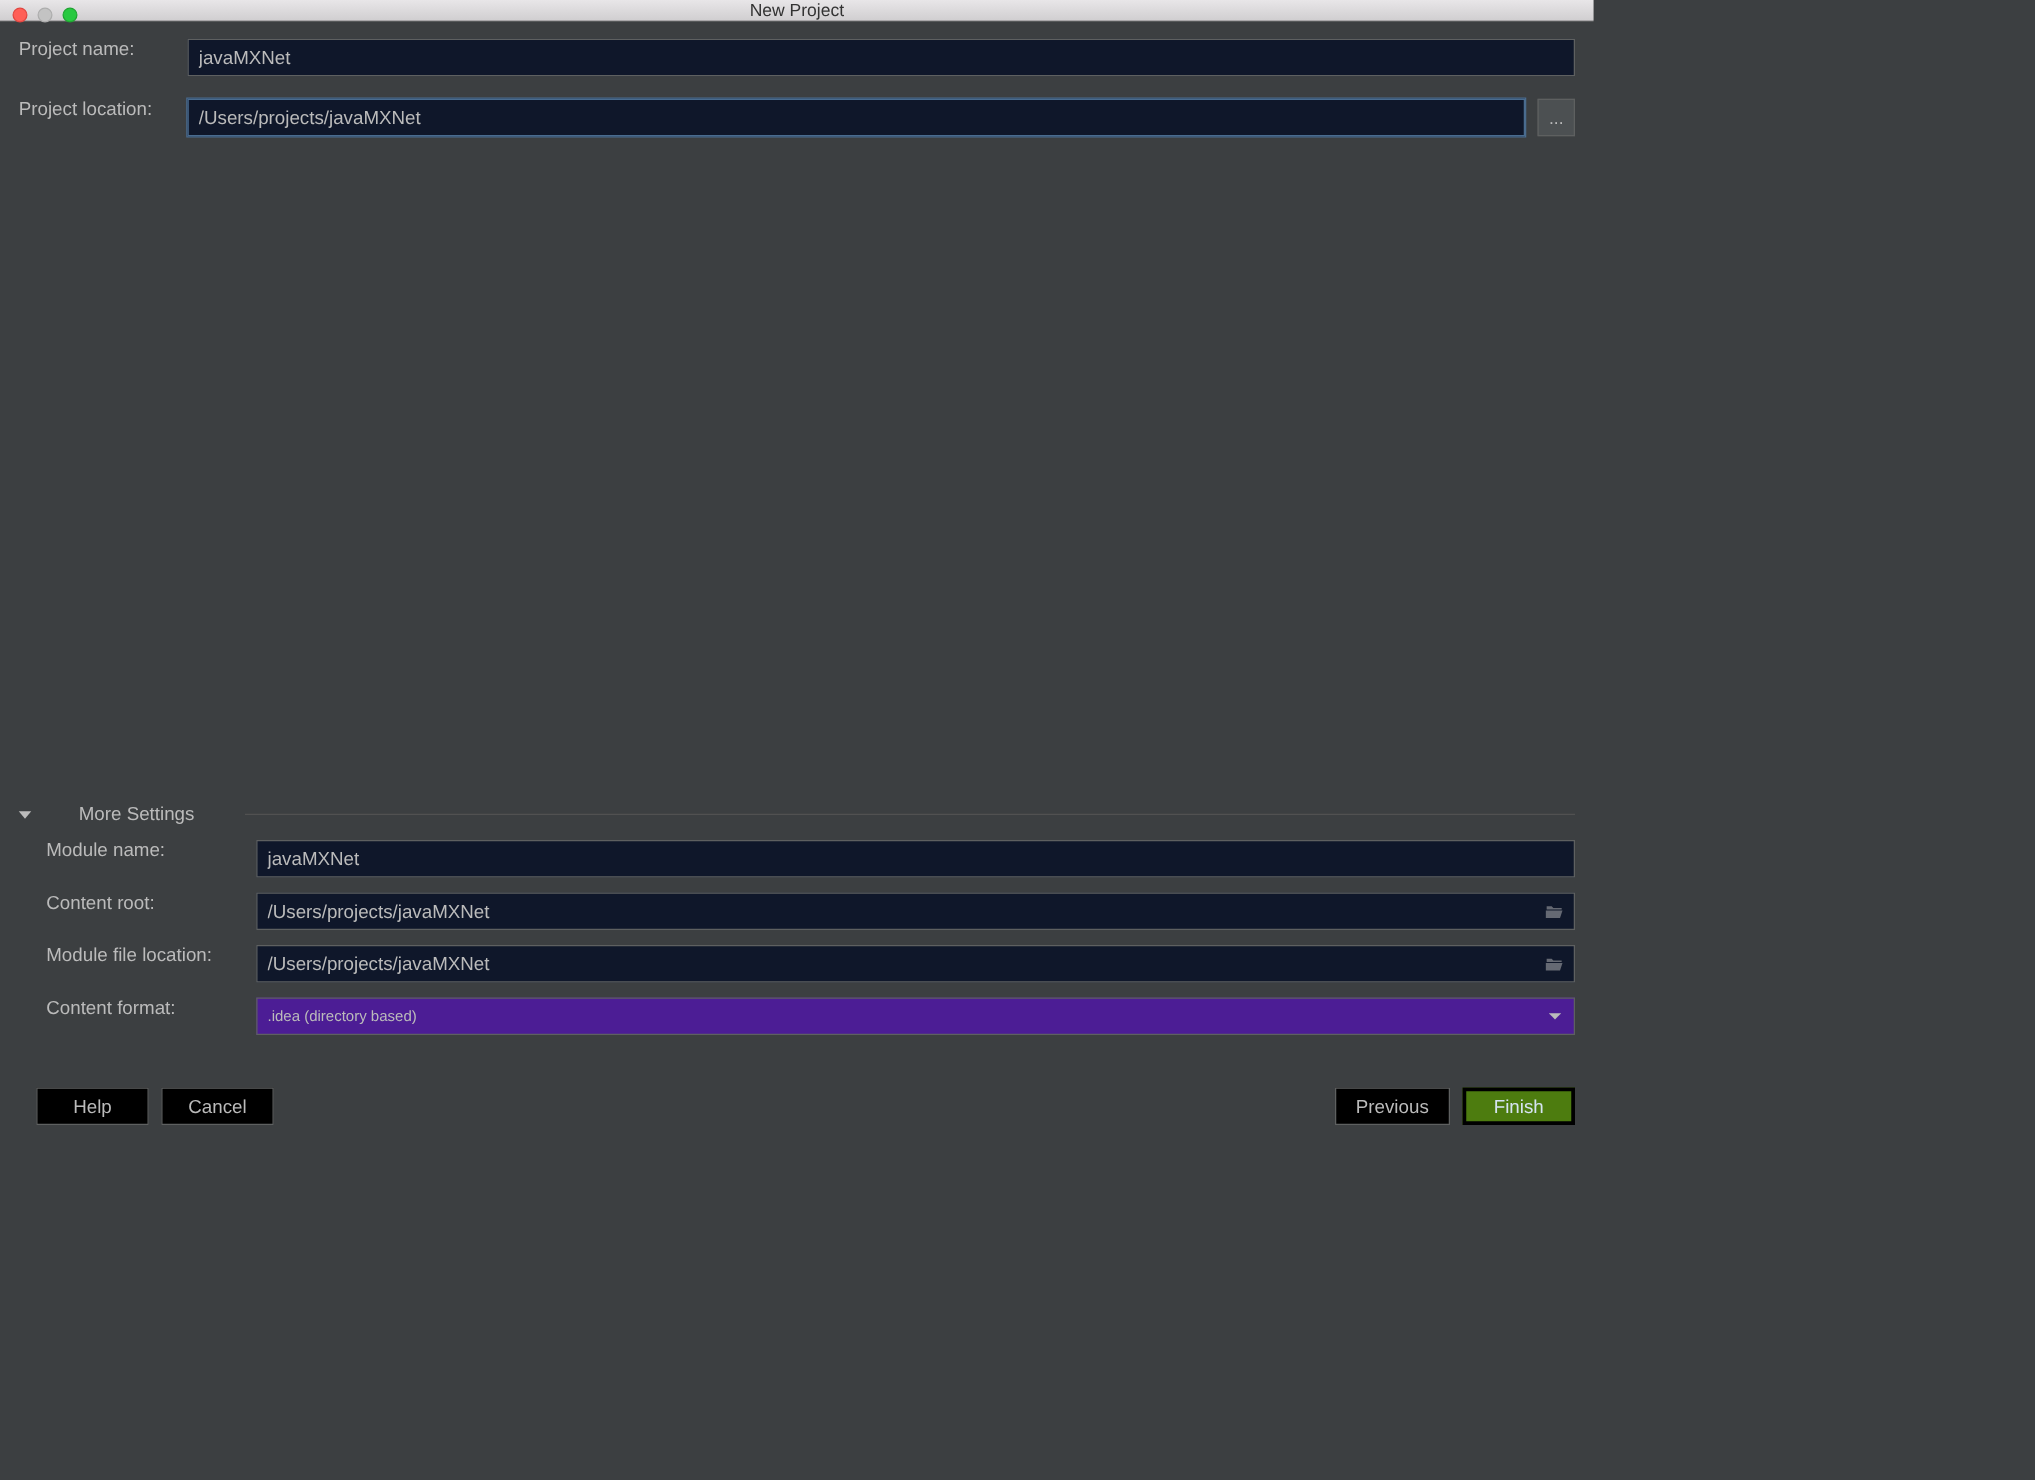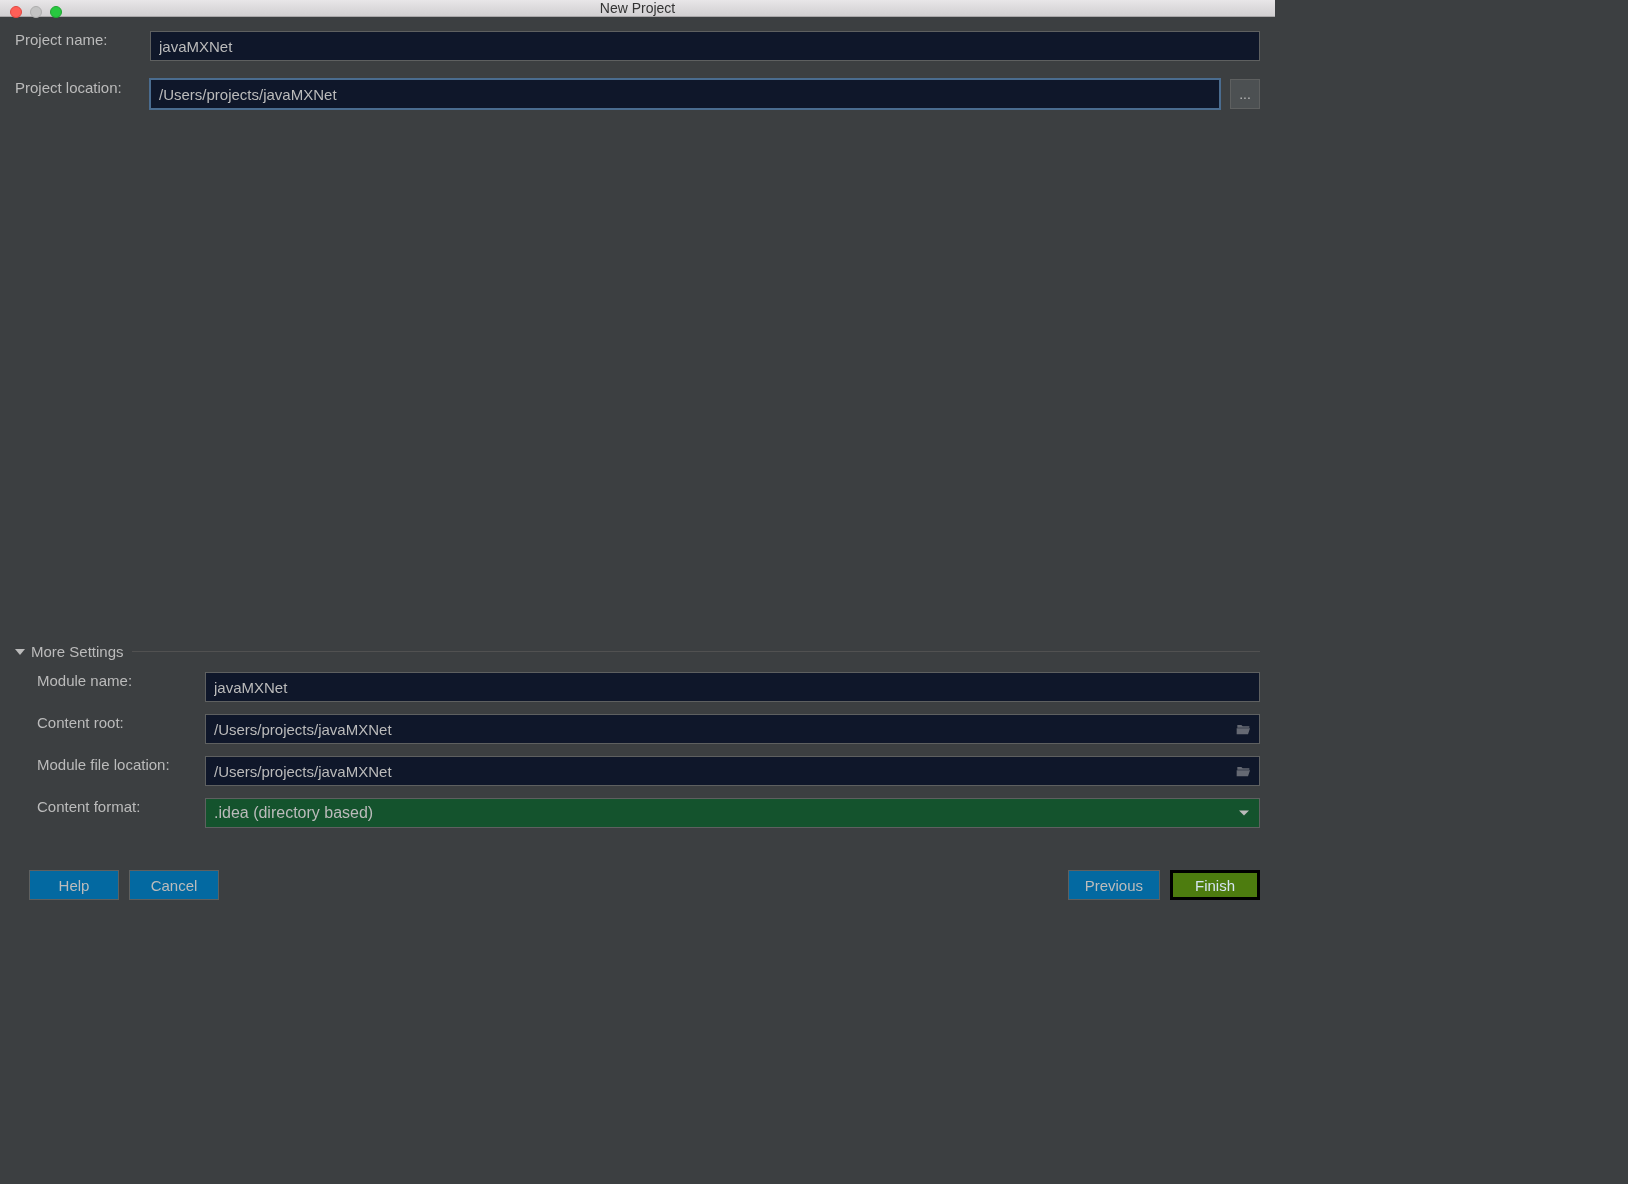--- a/index.html
+++ b/index.html
@@ -85,20 +85,21 @@
     display:flex; align-items:center; justify-content:center;
   }
 
   .spacer-flex { flex: 1; }
 
   .section-header {
     display: flex;
     align-items: center;
     margin-bottom: 12px;
     cursor: pointer;
+    gap: 32px;
   }
   .disclosure {
     width:0;height:0;
     border-left:5px solid transparent;
     border-right:5px solid transparent;
     border-top:6px solid #bbbbbb;
     margin-right:6px;
   }
   .section-title { color:#bbbbbb; font-size:15px; }
   .section-line {
@@ -109,40 +110,40 @@
     flex:1; position:relative; display:flex;
   }
   .input-with-icon .text-input { flex:1; padding-right: 32px;}
   .folder-icon {
     position:absolute; right:8px; top:50%; transform:translateY(-50%);
     width:16px;height:14px;opacity:0.5;
   }
 
   .select-box {
     flex:1; height:30px;
-    background:#14532d; border:1px solid #5e6060;
+    background:#4c1d95; border:1px solid #5e6060;
     display:flex; align-items:center; padding:0 8px;
-    color:#bbbbbb; font-size:16px; cursor:pointer;
+    color:#bbbbbb; font-size:12px; cursor:pointer;
     position:relative;
   }
   .select-arrow {
     position:absolute; right:10px; top:50%; transform:translateY(-50%);
     width:0;height:0;
     border-left:5px solid transparent;
     border-right:5px solid transparent;
     border-top:5px solid #bbbbbb;
   }
 
   .button-bar {
     display:flex; align-items:center;
     padding: 30px 0 18px 14px;
   }
   .btn {
     height:30px; min-width:90px; padding:0 16px;
-    background:#0369a1; border:1px solid #5e6060;
+    background:#000000; border:1px solid #5e6060;
     color:#bbbbbb; font-size:15px; cursor:pointer;
   }
   .btn + .btn { margin-left: 10px; }
   .btn-primary {
     background:#4d7c0f; border:3px solid #000000; color:#d6e4f2;
   }
   .btn-bar-spacer { flex:1; }
   .more-rows .field-row { margin-bottom: 12px; }
 </style>
 </head>

